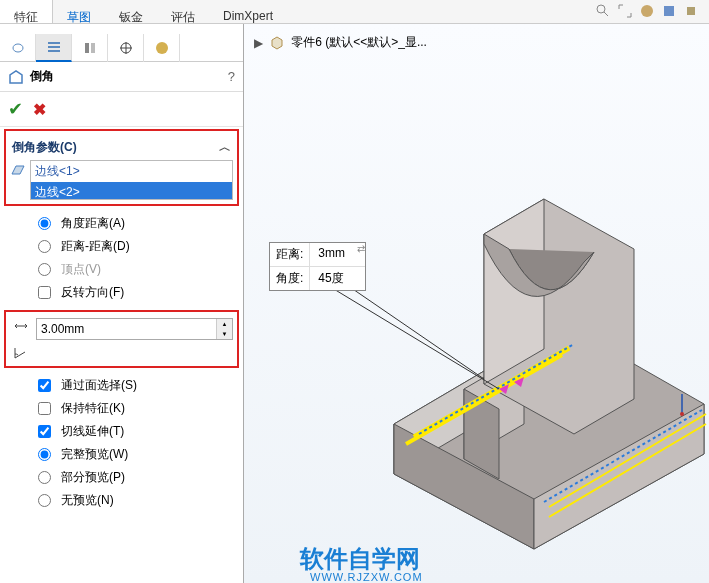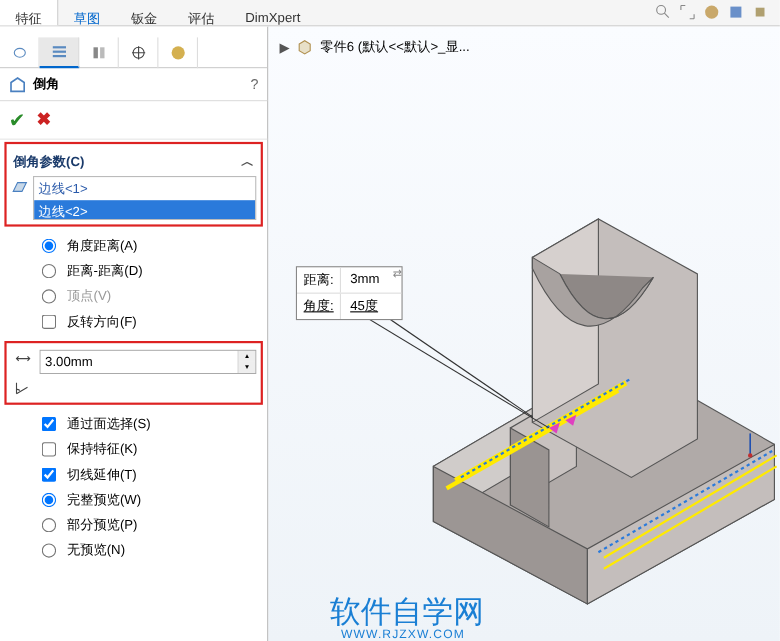--- a/index.html
+++ b/index.html
@@ -49,26 +49,26 @@
 .spinner input { flex: 1; border: none; padding: 0 4px; outline: none; }
 .spinner-btns { width: 16px; display: flex; flex-direction: column; border-left: 1px solid #ccc; }
 .spinner-btns button { flex: 1; border: none; background: #eee; font-size: 6px; cursor: pointer; padding: 0; }
 
 .viewport { flex: 1; position: relative; background: linear-gradient(#fafcff, #eef3f8); overflow: hidden; }
 .vp-toolbar { position: absolute; top: 10px; left: 10px; display: flex; align-items: center; gap: 6px; font-size: 12px; }
 .vp-toolbar .arrow { color: #555; cursor: pointer; }
 
 .annot-box { position: absolute; top: 218px; left: 25px; border: 1px solid #888; background: #fff; padding: 0; }
 .annot-box .annot-row { display: flex; border-bottom: 1px solid #ddd; }
-.annot-box .annot-row:last-child { border-bottom: none; text-decoration: underline; }
+.annot-box .annot-row:last-child { border-bottom: none; }
 .annot-box .annot-label { padding: 3px 6px; border-right: 1px solid #ddd; min-width: 38px; }
 .annot-box .annot-val { padding: 3px 8px; min-width: 38px; }
 .annot-arrow { margin-left: 4px; color: #888; font-size: 10px; cursor: pointer; }
 
-.watermark { position: absolute; bottom: 8px; left: 56px; font-size: 28px; font-weight: normal; color: #1a7fd4; margin-top: 16px; }
+.watermark { position: absolute; bottom: 8px; left: 56px; font-size: 24px; font-weight: bold; color: #1a7fd4; margin-top: 16px; }
 .watermark-sub { position: absolute; bottom: 0px; left: 66px; font-size: 11px; color: #1a7fd4; letter-spacing: 1px; }
 
 .model-svg { position: absolute; top: 130px; left: 90px; }
 
 .ico { width: 16px; height: 16px; display: inline-block; }
 </style>
 </head>
 <body>
 
 <div class="tabs-row">

